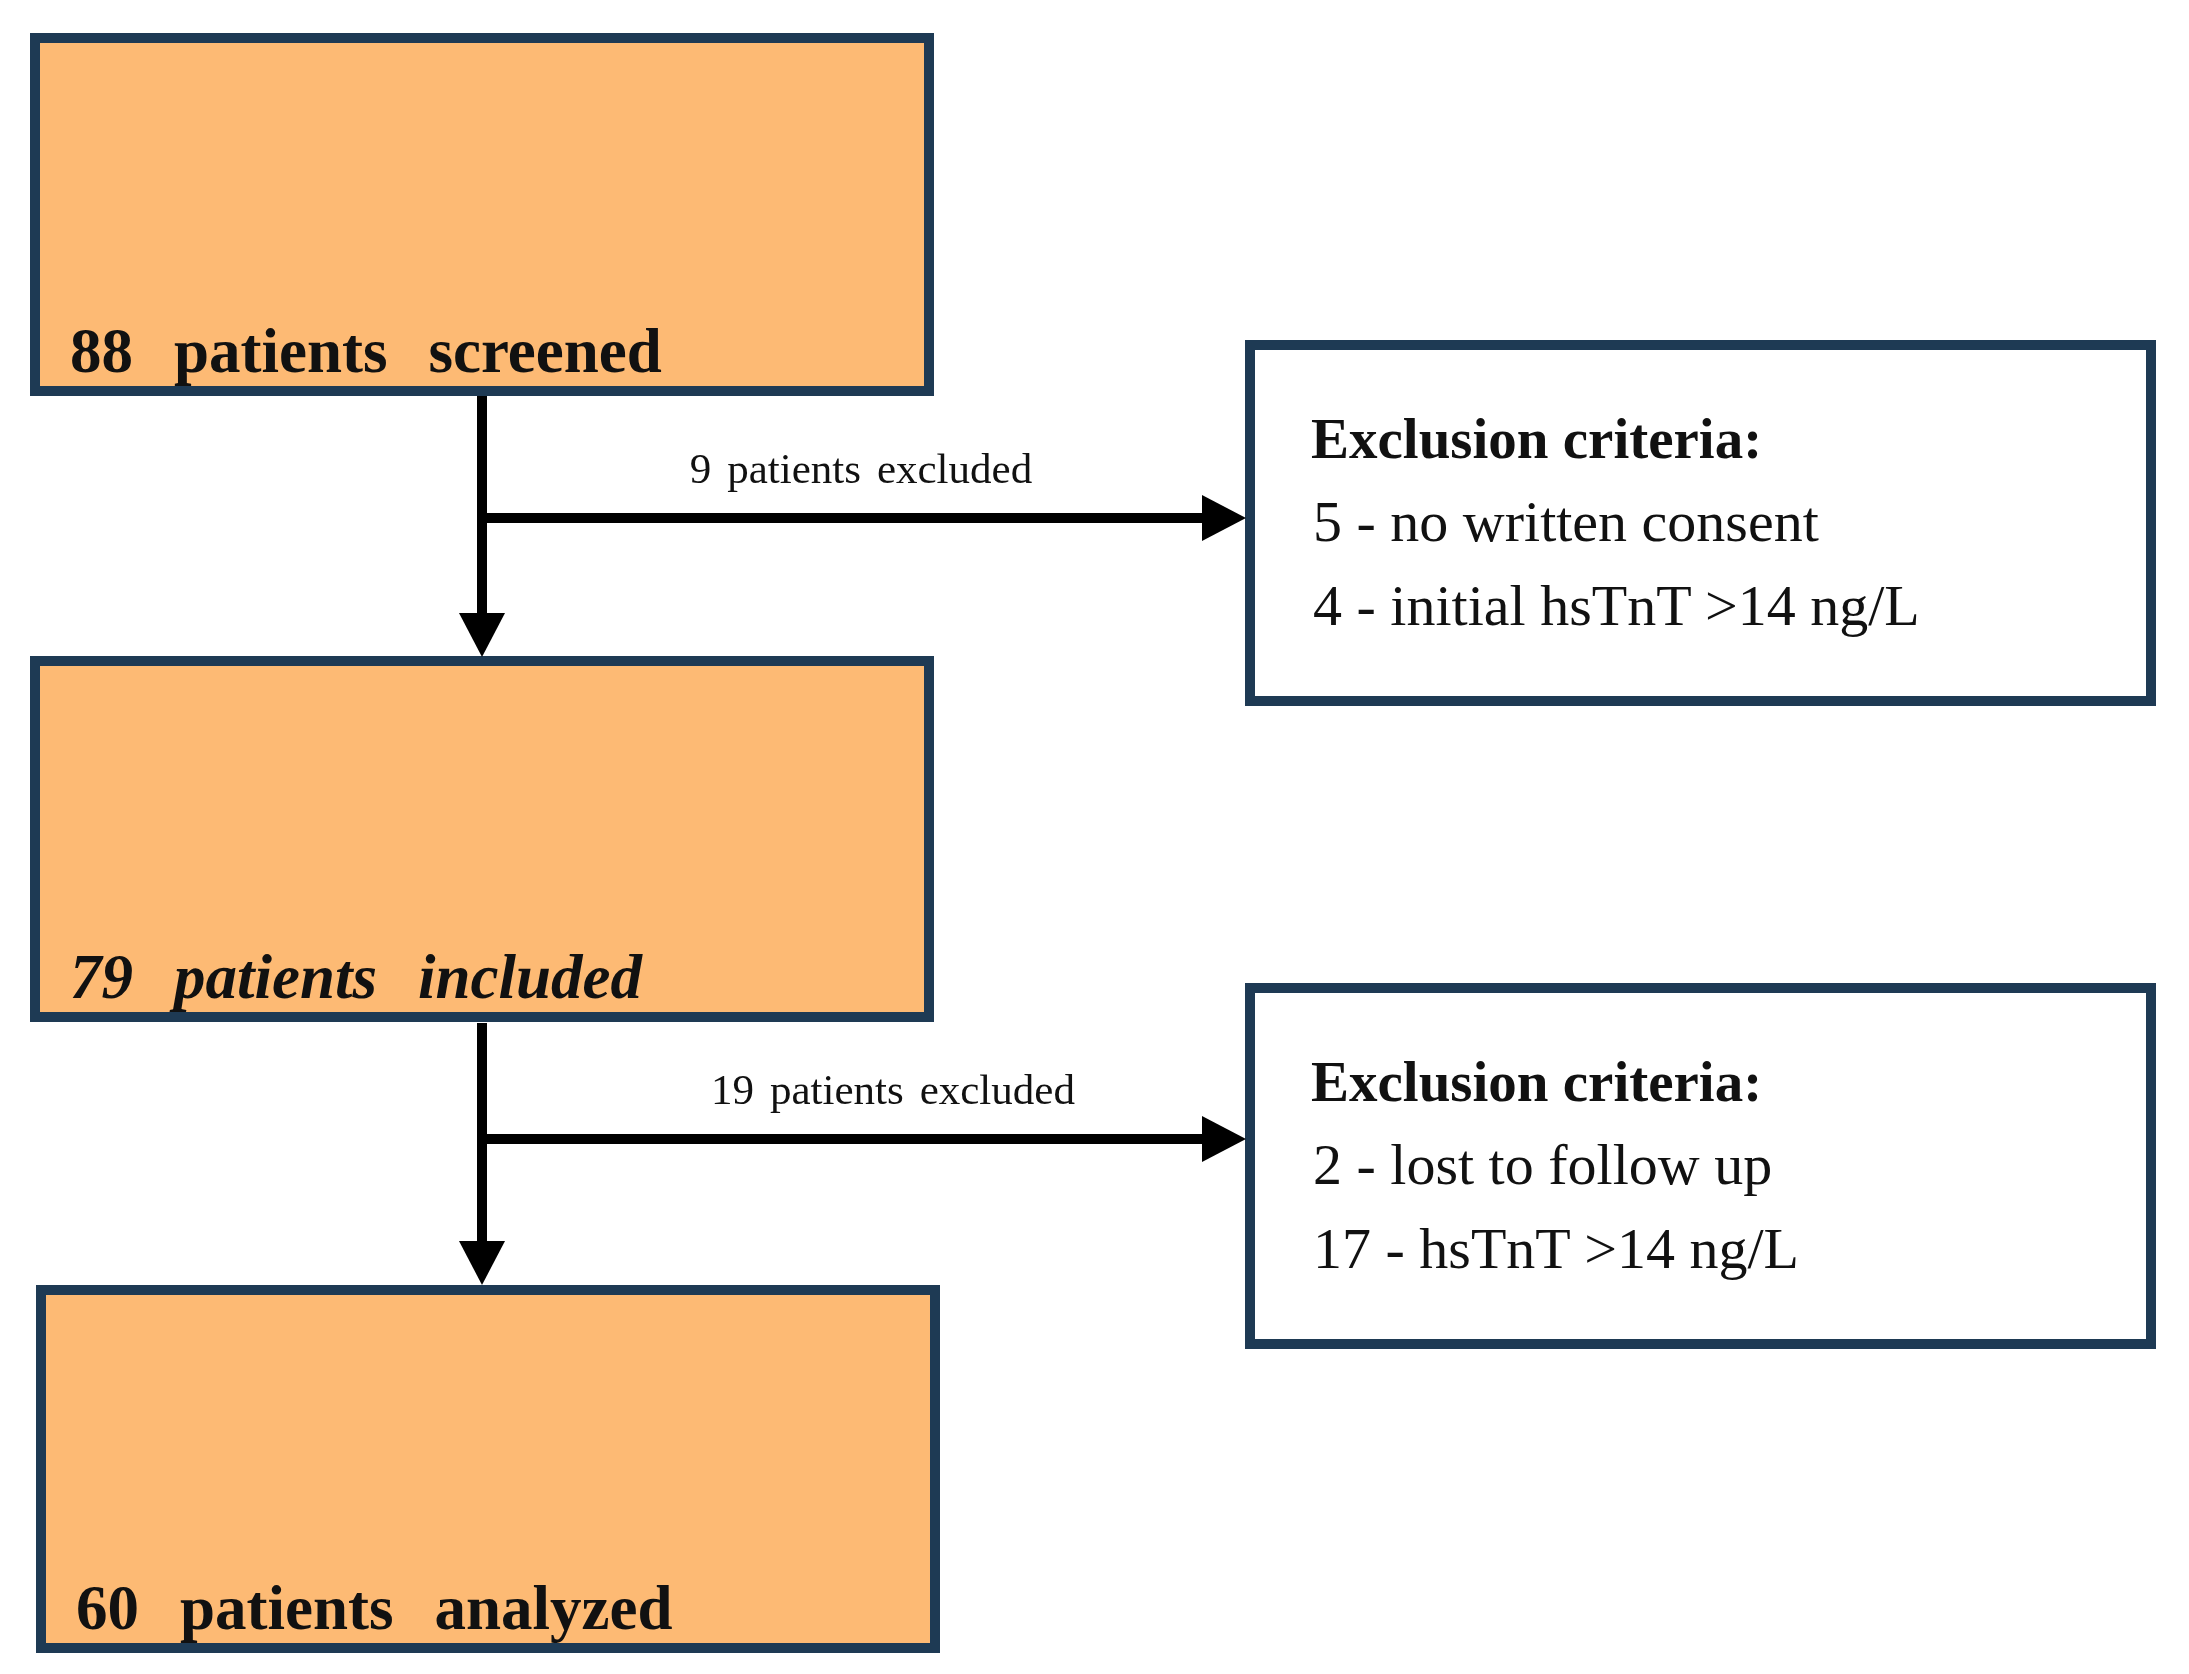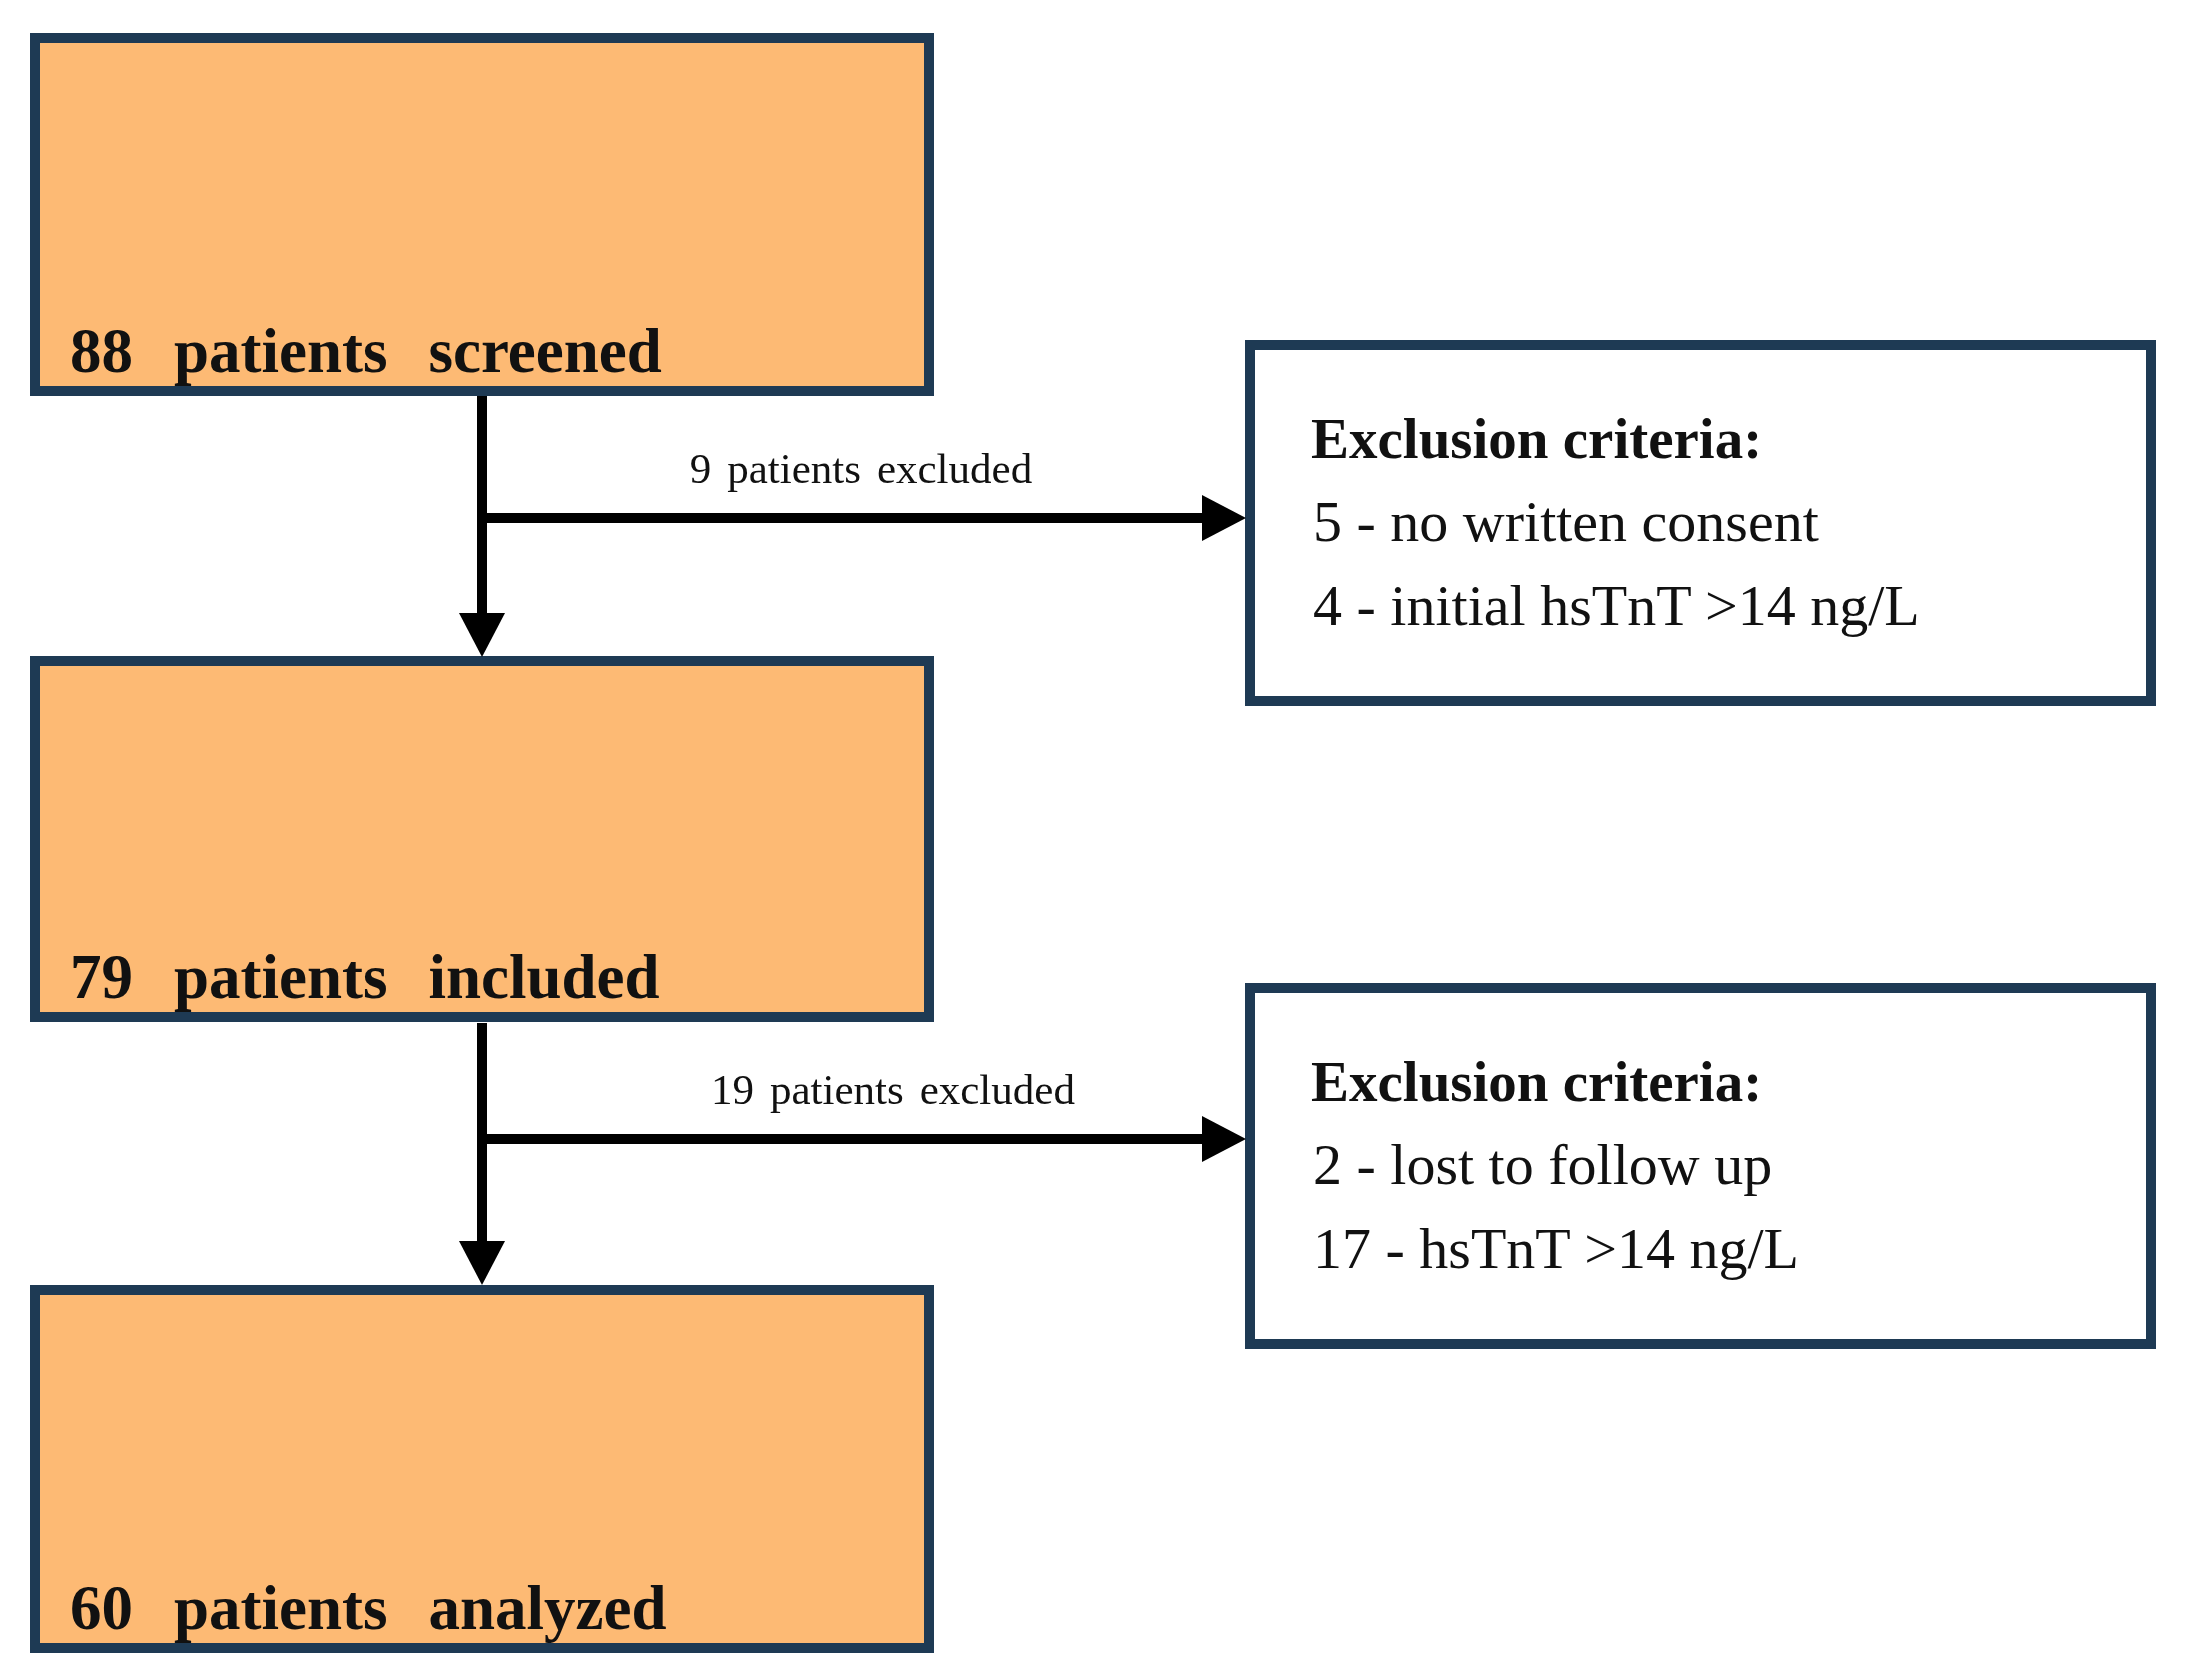--- a/index.html
+++ b/index.html
@@ -93,25 +93,25 @@
 </style>
 </head>
 <body>
 
 <div class="canvas">
 
   <div class="flowbox" style="left:30px; top:33px; width:904px; height:363px;">
     <div class="title">88 patients screened</div>
   </div>
 
-  <div class="flowbox" style="left:30px; top:656px; width:904px; height:366px;">
+  <div class="flowbox" style="left:30px; top:656px; width:904px; height:366px;font-style:italic;">
     <div class="title">79 patients included</div>
   </div>
 
-  <div class="flowbox" style="left:30px; top:1285px; width:904px; height:368px;">
+  <div class="flowbox" style="left:36px; top:1285px; width:904px; height:368px;">
     <div class="title">60 patients analyzed</div>
   </div>
 
   <div class="excl-box" style="left:1245px; top:340px; width:911px; height:366px;">
     <div class="excl-heading">Exclusion criteria:</div>
     <div class="excl-item">5 - no written consent</div>
     <div class="excl-item">4 - initial hsTnT &gt;14 ng/L</div>
   </div>
 
   <div class="excl-box" style="left:1245px; top:983px; width:911px; height:366px;">

